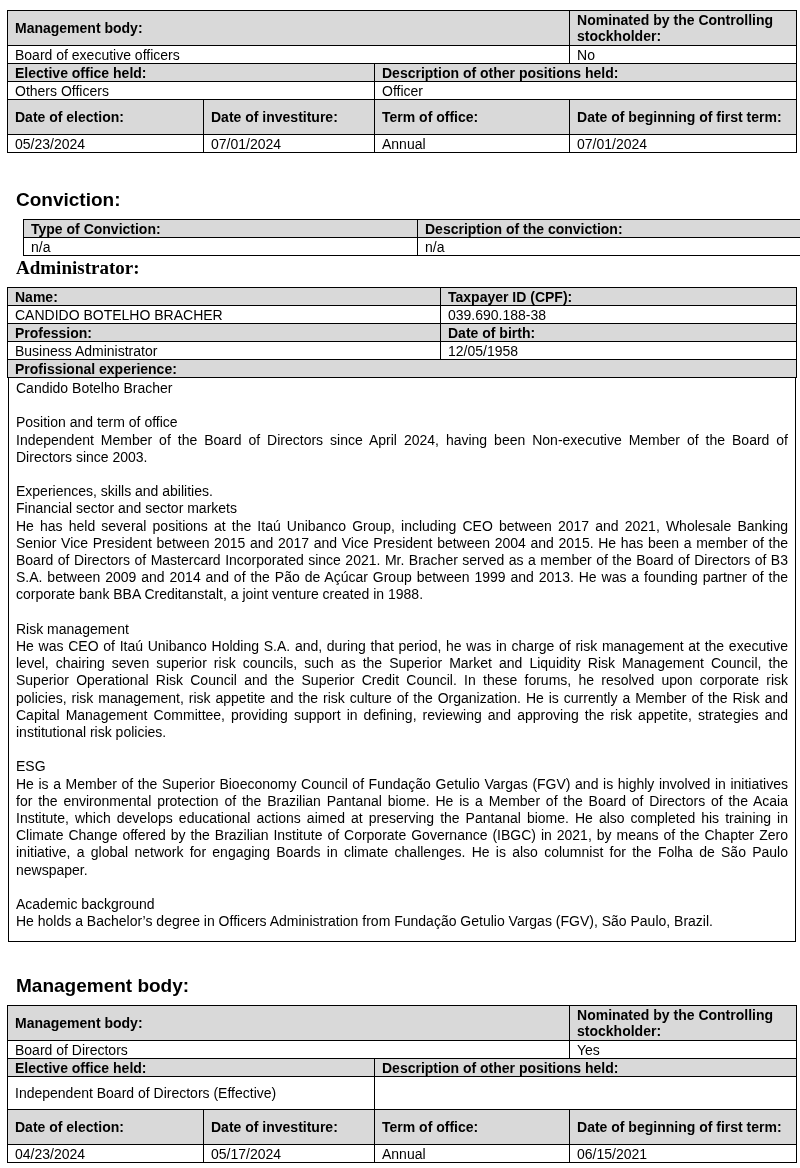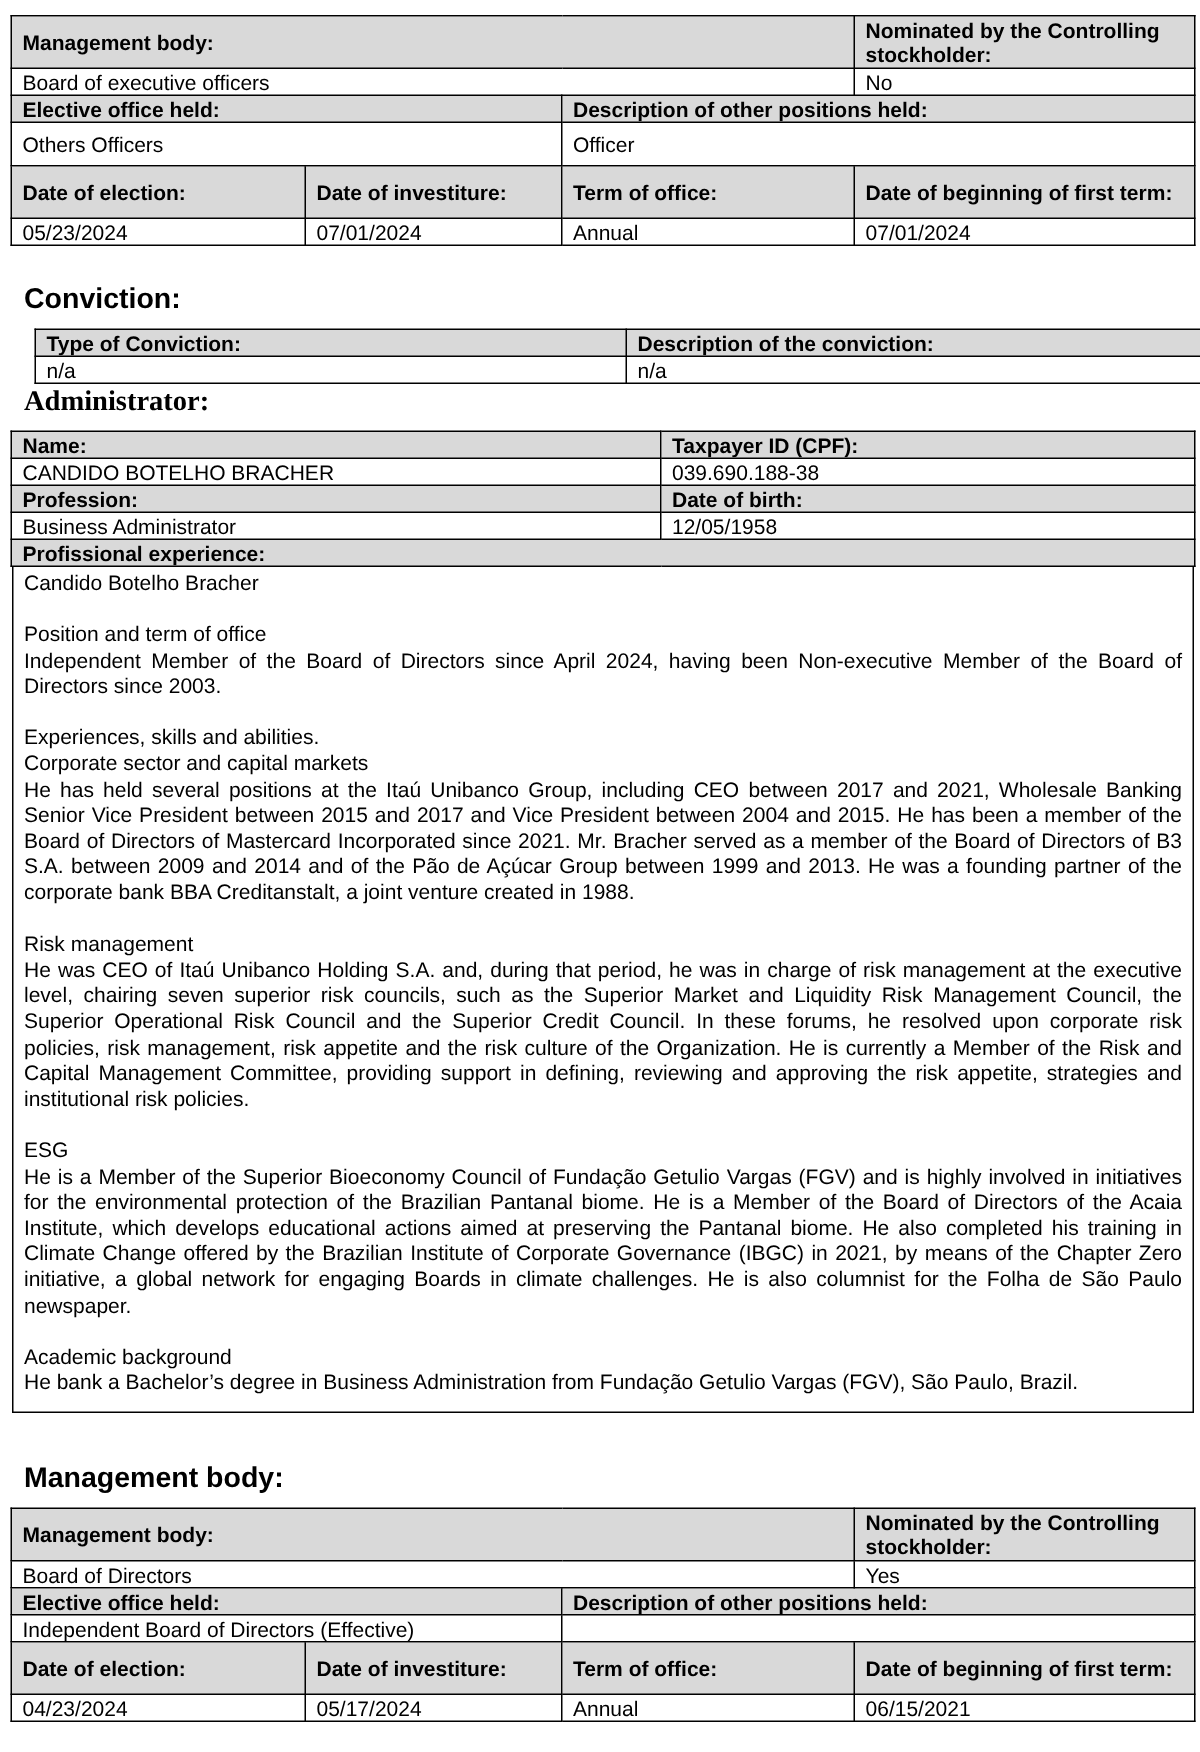--- a/index.html
+++ b/index.html
@@ -32,21 +32,21 @@
     <td class="h wrap">Nominated by the Controlling stockholder:</td>
   </tr>
   <tr style="height:18px">
     <td colspan="3">Board of executive officers</td>
     <td>No</td>
   </tr>
   <tr style="height:18px">
     <td class="h" colspan="2">Elective office held:</td>
     <td class="h" colspan="2">Description of other positions held:</td>
   </tr>
-  <tr style="height:29px">
+  <tr style="height:18px">
     <td colspan="2">Others Officers</td>
     <td colspan="2">Officer</td>
   </tr>
   <tr style="height:35px">
     <td class="h c">Date of election:</td>
     <td class="h c">Date of investiture:</td>
     <td class="h c">Term of office:</td>
     <td class="h c wrap">Date of beginning of first term:</td>
   </tr>
   <tr style="height:18px">
@@ -105,31 +105,31 @@
 </tbody>
   </table>
 
 <div class="prof">
   <p>Candido Botelho Bracher</p>
   <div class="gap"></div>
   <p>Position and term of office</p>
   <p class="just">Independent Member of the Board of Directors since April 2024, having been Non-executive Member of the Board of Directors since 2003.</p>
   <div class="gap"></div>
   <p>Experiences, skills and abilities.</p>
-  <p>Corporate sector and capital markets</p>
+  <p>Financial sector and sector markets</p>
   <p class="just">He has held several positions at the Itaú Unibanco Group, including CEO between 2017 and 2021, Wholesale Banking Senior Vice President between 2015 and 2017 and Vice President between 2004 and 2015. He has been a member of the Board of Directors of Mastercard Incorporated since 2021. Mr. Bracher served as a member of the Board of Directors of B3 S.A. between 2009 and 2014 and of the Pão de Açúcar Group between 1999 and 2013. He was a founding partner of the corporate bank BBA Creditanstalt, a joint venture created in 1988.</p>
   <div class="gap"></div>
   <p>Risk management</p>
   <p class="just">He was CEO of Itaú Unibanco Holding S.A. and, during that period, he was in charge of risk management at the executive level, chairing seven superior risk councils, such as the Superior Market and Liquidity Risk Management Council, the Superior Operational Risk Council and the Superior Credit Council.  In these forums, he resolved upon corporate risk policies, risk management, risk appetite and the risk culture of the Organization. He is currently a Member of the Risk and Capital Management Committee, providing support in defining, reviewing and approving the risk appetite, strategies and institutional risk policies.</p>
   <div class="gap"></div>
   <p>ESG</p>
   <p class="just">He is a Member of the Superior Bioeconomy Council of Fundação Getulio Vargas (FGV) and is highly involved in initiatives for the environmental protection of the Brazilian Pantanal biome. He is a Member of the Board of Directors of the Acaia Institute, which develops educational actions aimed at preserving the Pantanal biome.  He also completed his training in Climate Change offered by the Brazilian Institute of Corporate Governance (IBGC) in 2021, by means of the Chapter Zero initiative, a global network for engaging Boards in climate challenges. He is also columnist for the Folha de São Paulo newspaper.</p>
   <div class="gap"></div>
   <p>Academic background</p>
-  <p class="just">He bank a Bachelor’s degree in Business Administration from Fundação Getulio Vargas (FGV), São Paulo, Brazil.</p>
+  <p class="just">He holds a Bachelor’s degree in Officers Administration from Fundação Getulio Vargas (FGV), São Paulo, Brazil.</p>
 </div>
 
 <div class="section-label" style="top:975px;">Management body:</div>
 <table style="left:7px; top:1005px; width:789px;">
   <colgroup>
       <col style="width:196px">
       <col style="width:171px">
       <col style="width:195px">
       <col style="width:227px">
     </colgroup>
@@ -139,21 +139,21 @@
     <td class="h wrap">Nominated by the Controlling stockholder:</td>
   </tr>
   <tr style="height:18px">
     <td colspan="3">Board of Directors</td>
     <td>Yes</td>
   </tr>
   <tr style="height:18px">
     <td class="h" colspan="2">Elective office held:</td>
     <td class="h" colspan="2">Description of other positions held:</td>
   </tr>
-  <tr style="height:18px">
+  <tr style="height:33px">
     <td colspan="2">Independent Board of Directors (Effective)</td>
     <td colspan="2"></td>
   </tr>
   <tr style="height:35px">
     <td class="h c">Date of election:</td>
     <td class="h c">Date of investiture:</td>
     <td class="h c">Term of office:</td>
     <td class="h c wrap">Date of beginning of first term:</td>
   </tr>
   <tr style="height:18px">

